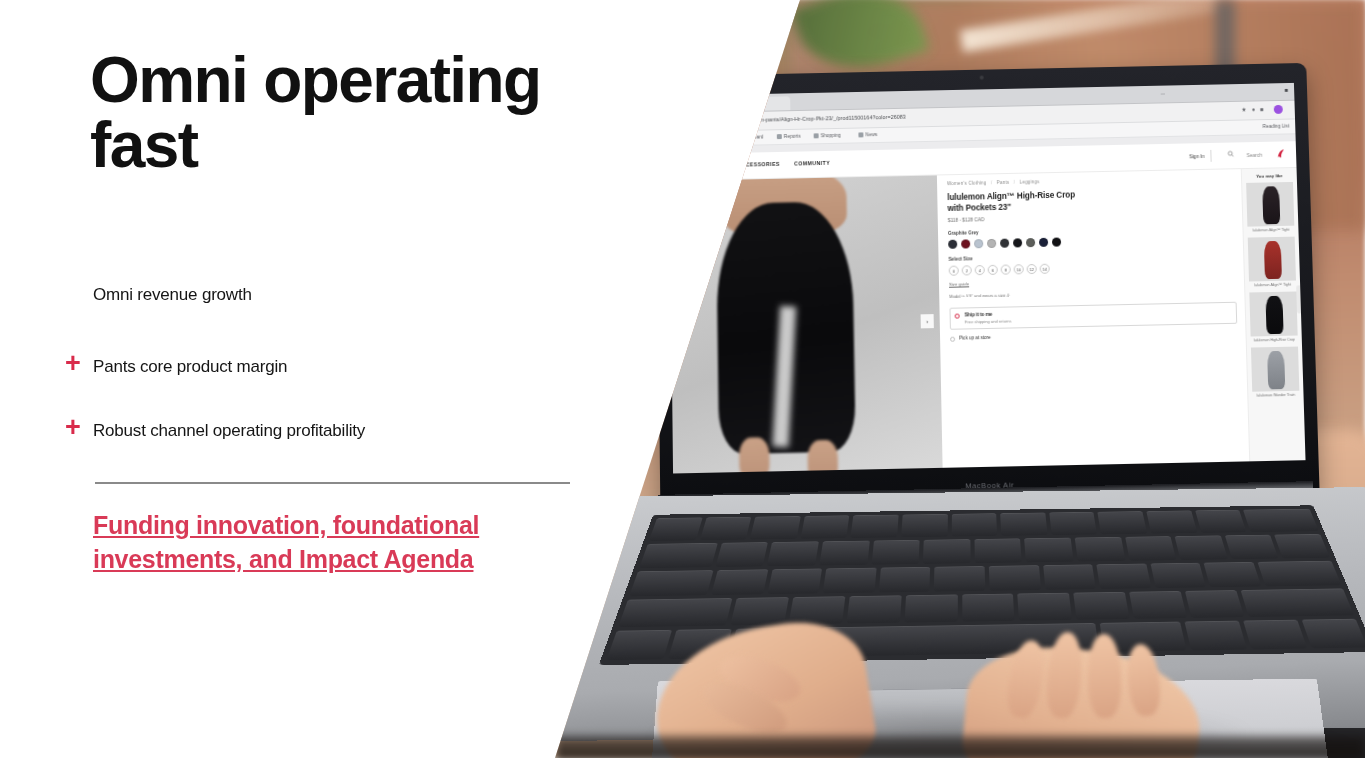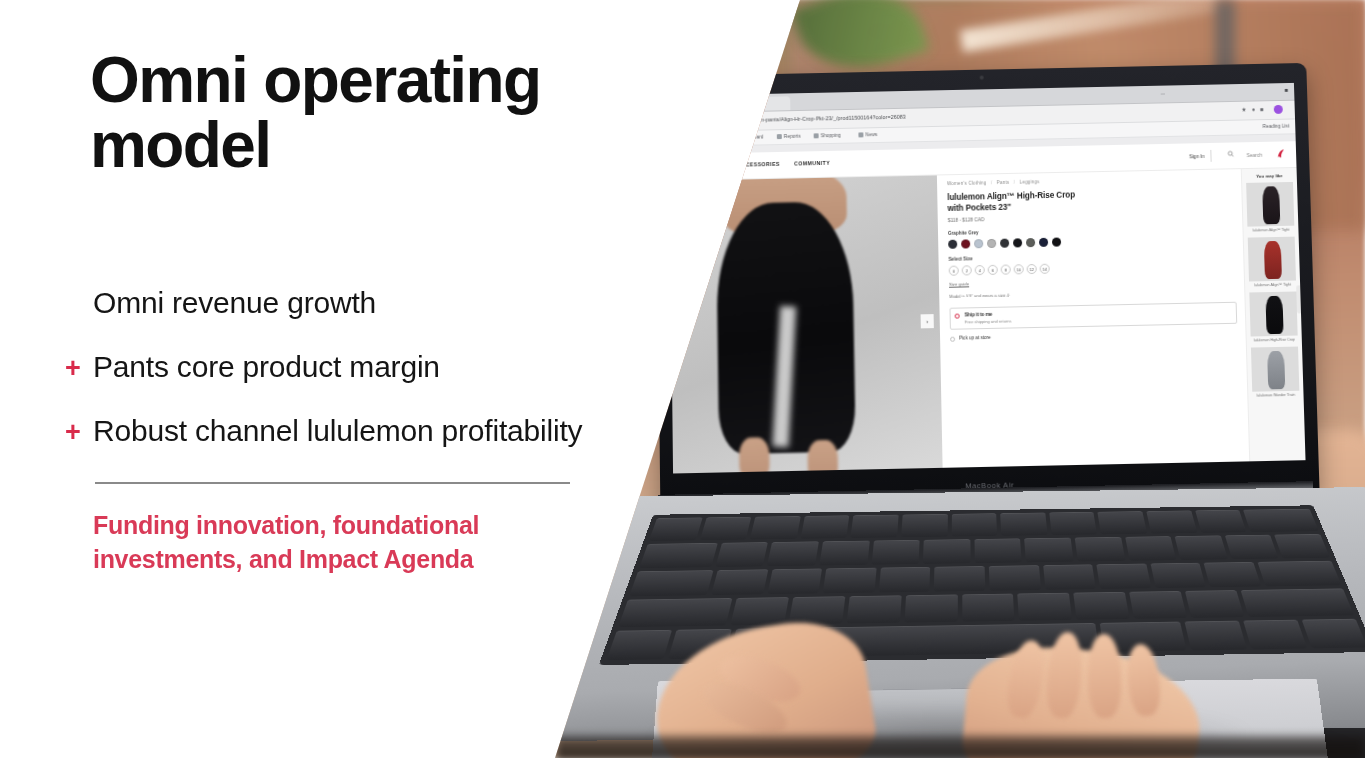--- a/index.html
+++ b/index.html
@@ -33,32 +33,32 @@
   .bullet-mark{
     width:33px;flex:0 0 33px;
     font-size:27px;font-weight:700;line-height:1;
     color:#D92B4B;
     text-align:left;
     padding-left:5px;
     box-sizing:border-box;
   }
   .bullet-mark.empty{color:transparent;}
   .bullet-text{
-    font-size:30px;color:#151515;font-weight:400;
+    font-size:17px;color:#151515;font-weight:400;
     letter-spacing:-0.2px;line-height:1.1;
     white-space:nowrap;
   }
   .divider{
     position:absolute;left:95px;top:482px;width:475px;height:2px;
     background:#8a8a8a;
   }
   .footnote{
     position:absolute;left:93px;top:508px;width:470px;
     font-size:25px;line-height:1.36;font-weight:600;
-    color:#D93A57;letter-spacing:-0.3px;
+    color:#D93A57;letter-spacing:-0.3px;text-decoration:underline;
   }
 
   
   .photo-wrap{
     position:absolute;left:0;top:0;width:1365px;height:758px;
     -webkit-clip-path:polygon(800px 0, 1365px 0, 1365px 758px, 555px 758px);
     clip-path:polygon(800px 0, 1365px 0, 1365px 758px, 555px 758px);
     z-index:2;
     overflow:hidden;
   }
@@ -655,34 +655,34 @@
     <div class="hand-l-f2"></div>
     <div class="hand hand-r"></div>
     <div class="finger f-r1"></div>
     <div class="finger f-r2"></div>
     <div class="finger f-r3"></div>
     <div class="finger f-r4"></div>
     <div class="bottom-dark"></div>
   </div>
 
   <div class="left-panel">
-    <div class="slide-title">Omni operating model</div>
+    <div class="slide-title">Omni operating fast</div>
 
     <div class="bullet-list">
       <div class="bullet-row">
         <div class="bullet-mark empty"></div>
         <div class="bullet-text">Omni revenue growth</div>
       </div>
       <div class="bullet-row">
         <div class="bullet-mark">+</div>
         <div class="bullet-text">Pants core product margin</div>
       </div>
       <div class="bullet-row">
         <div class="bullet-mark">+</div>
-        <div class="bullet-text">Robust channel lululemon profitability</div>
+        <div class="bullet-text">Robust channel operating profitability</div>
       </div>
     </div>
 
     <div class="divider"></div>
     <div class="footnote">Funding innovation, foundational investments, and Impact Agenda</div>
   </div>
 
 </div>
 
 </body></html>

